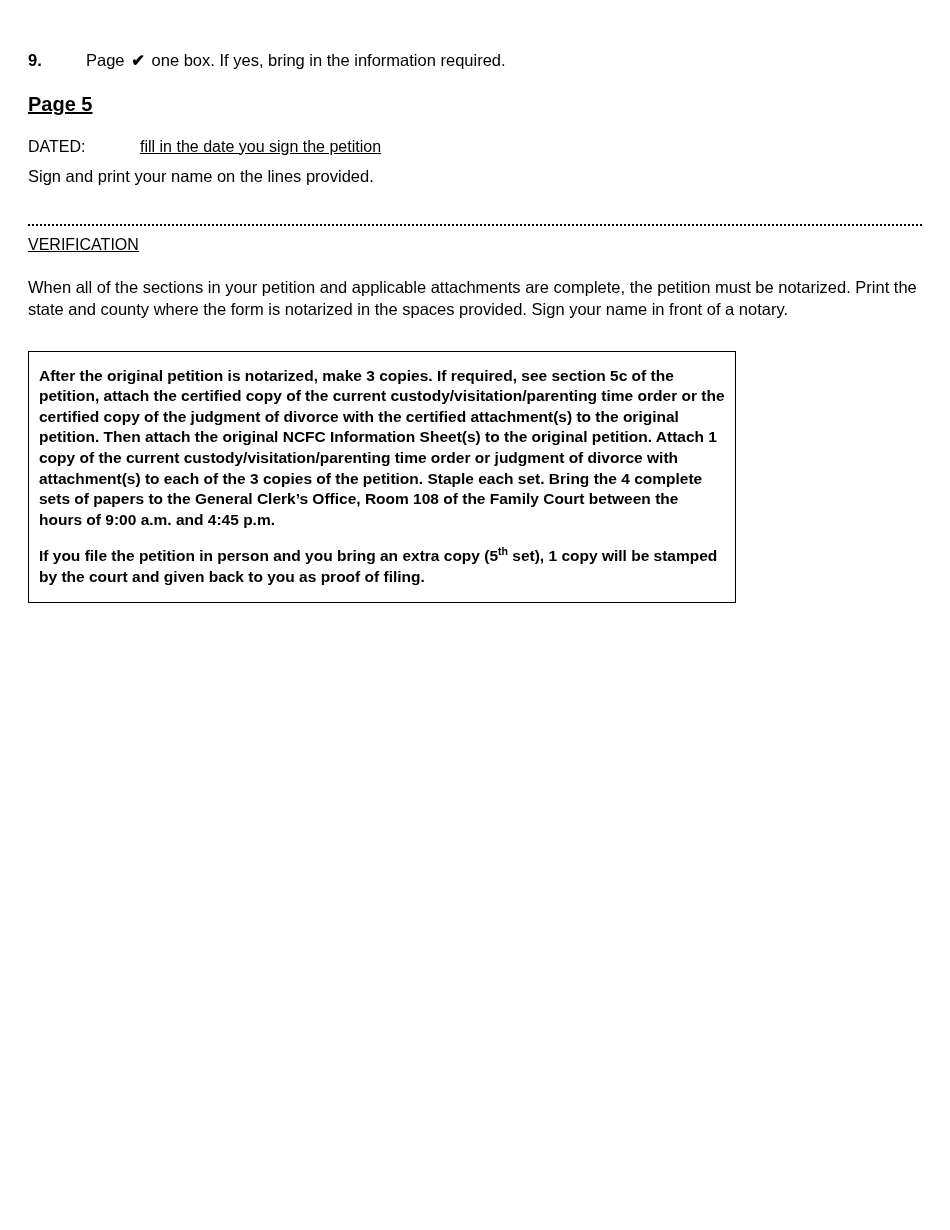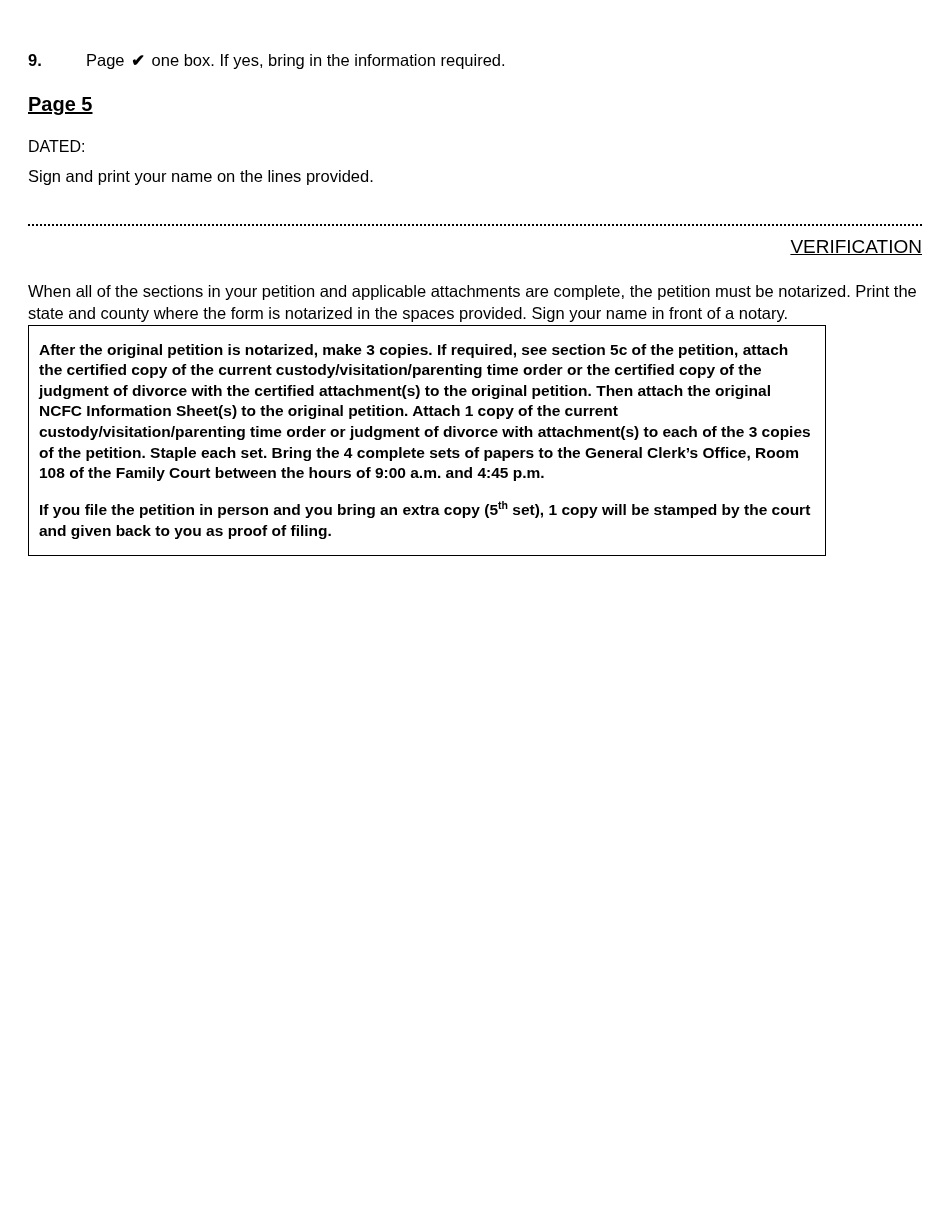--- a/index.html
+++ b/index.html
@@ -68,34 +68,35 @@
     line-height: 1.3;
     margin-bottom: 37px;
   }
   .dotted-rule {
     border-bottom: 2px dotted #000;
     height: 0;
     margin: 6px 0 10px 0;
     width: 894px;
   }
   .verification {
-    text-align: right;
-    font-size: 19px;
+    text-align: left;
+    font-size: 16px;
     text-decoration: underline;
     margin-bottom: 22px;
   }
   .notary-para {
     font-size: 16.5px;
     line-height: 1.35;
+    margin-bottom: 30px;
     width: 894px;
   }
   .box {
     border: 1.5px solid #000;
     box-sizing: border-box;
-    width: 798px;
+    width: 708px;
     padding: 14px 10px 14px 10px;
   }
   .box p {
     margin: 0;
     font-size: 15.5px;
     font-weight: bold;
     line-height: 1.33;
   }
   .box .mail-block {
     display: flex;
@@ -136,20 +137,21 @@
         <span>Page</span>
         <span class="check-glyph">✔</span>
         <span>one box.  If yes, bring in the information required.</span>
       </span>
     </div>
 
     <div class="page-heading">Page 5</div>
 
     <div class="dated-row">
       <span class="dated-label">DATED:</span>
+      <span class="dated-value">fill in the date you sign the petition</span>
     </div>
 
     <div class="plain-para">Sign and print your name on the lines provided.</div>
 
     <div class="dotted-rule"></div>
 
     <div class="verification">VERIFICATION</div>
 
     <div class="notary-para">When all of the sections in your petition and applicable attachments are complete, the petition must be notarized.  Print the state and county where the form is notarized in the spaces provided.  Sign your name in front of a notary.</div>
 

